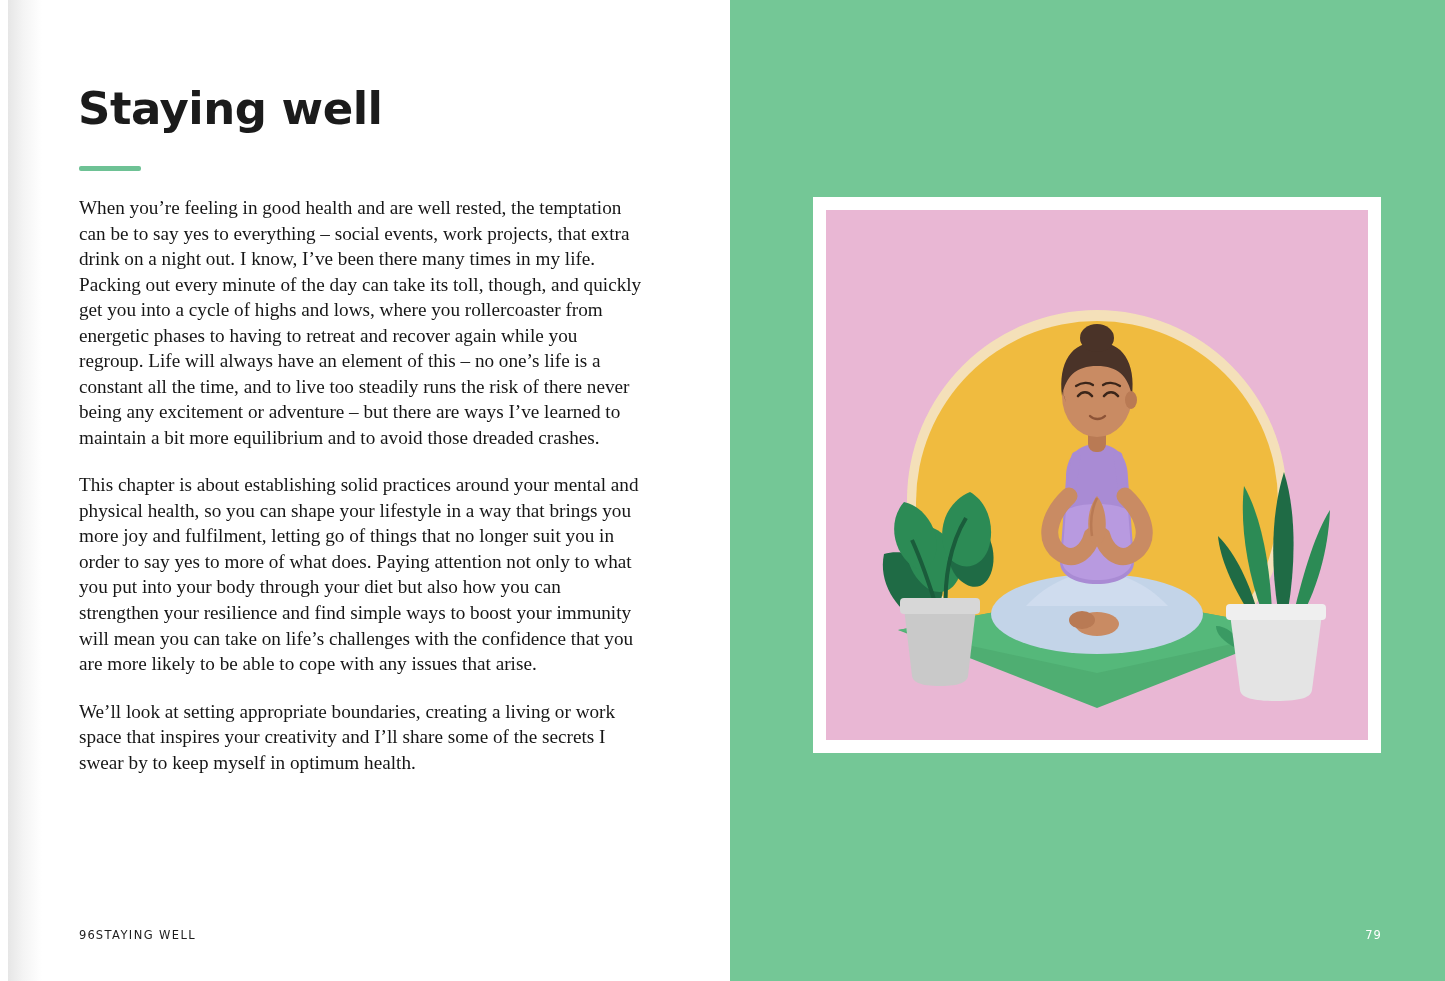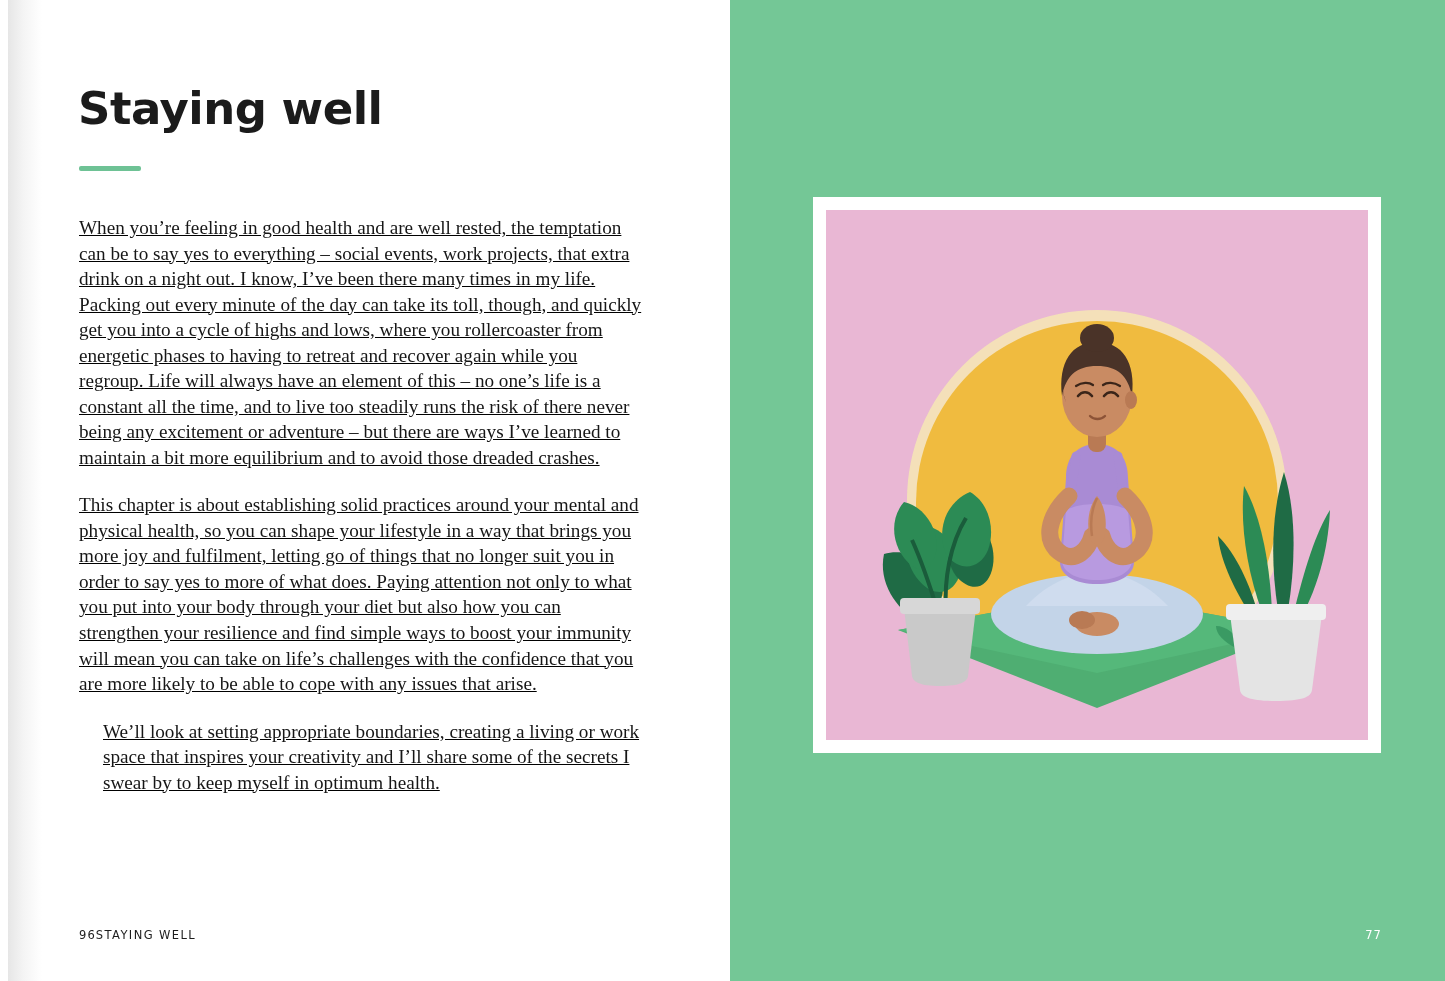--- a/index.html
+++ b/index.html
@@ -54,33 +54,32 @@
     left: 71px;
     top: 166px;
     width: 62px;
     height: 5px;
     background: #6ec295;
     border-radius: 2px;
   }
   .body-col {
     position: absolute;
     left: 71px;
-    top: 215px;
+    top: 195px;
     width: 566px;
-    text-decoration: underline;
   }
   .body-col p {
     margin: 0 0 22px 0;
     font-family: "Liberation Serif", serif;
     font-size: 19.2px;
     line-height: 1.33;
     color: #161616;
     text-align: left;
   }
-  .body-col p:last-child { margin-bottom: 0; margin-left: 24px; }
+  .body-col p:last-child { margin-bottom: 0; }
 
   .folio-left {
     position: absolute;
     left: 71px;
     bottom: 39px;
     font-family: "DejaVu Sans", sans-serif;
     font-size: 11.5px;
     letter-spacing: 1.1px;
     color: #1d1d1d;
     display: flex;
@@ -224,15 +223,15 @@
 
             <path d="M250 176 C256 172 263 172 267 175" stroke="#3a2519" stroke-width="2.2" fill="none" stroke-linecap="round"></path>
             <path d="M277 175 C281 172 288 172 294 176" stroke="#3a2519" stroke-width="2.2" fill="none" stroke-linecap="round"></path>
 
             <path d="M264 206 C268 210 275 210 279 206" stroke="#8c5337" stroke-width="2.4" fill="none" stroke-linecap="round"></path>
           </g>
         </svg>
       </div>
     </div>
 
-    <div class="folio-right">77</div>
+    <div class="folio-right">79</div>
   </div>
 </div>
 
 </body></html>

